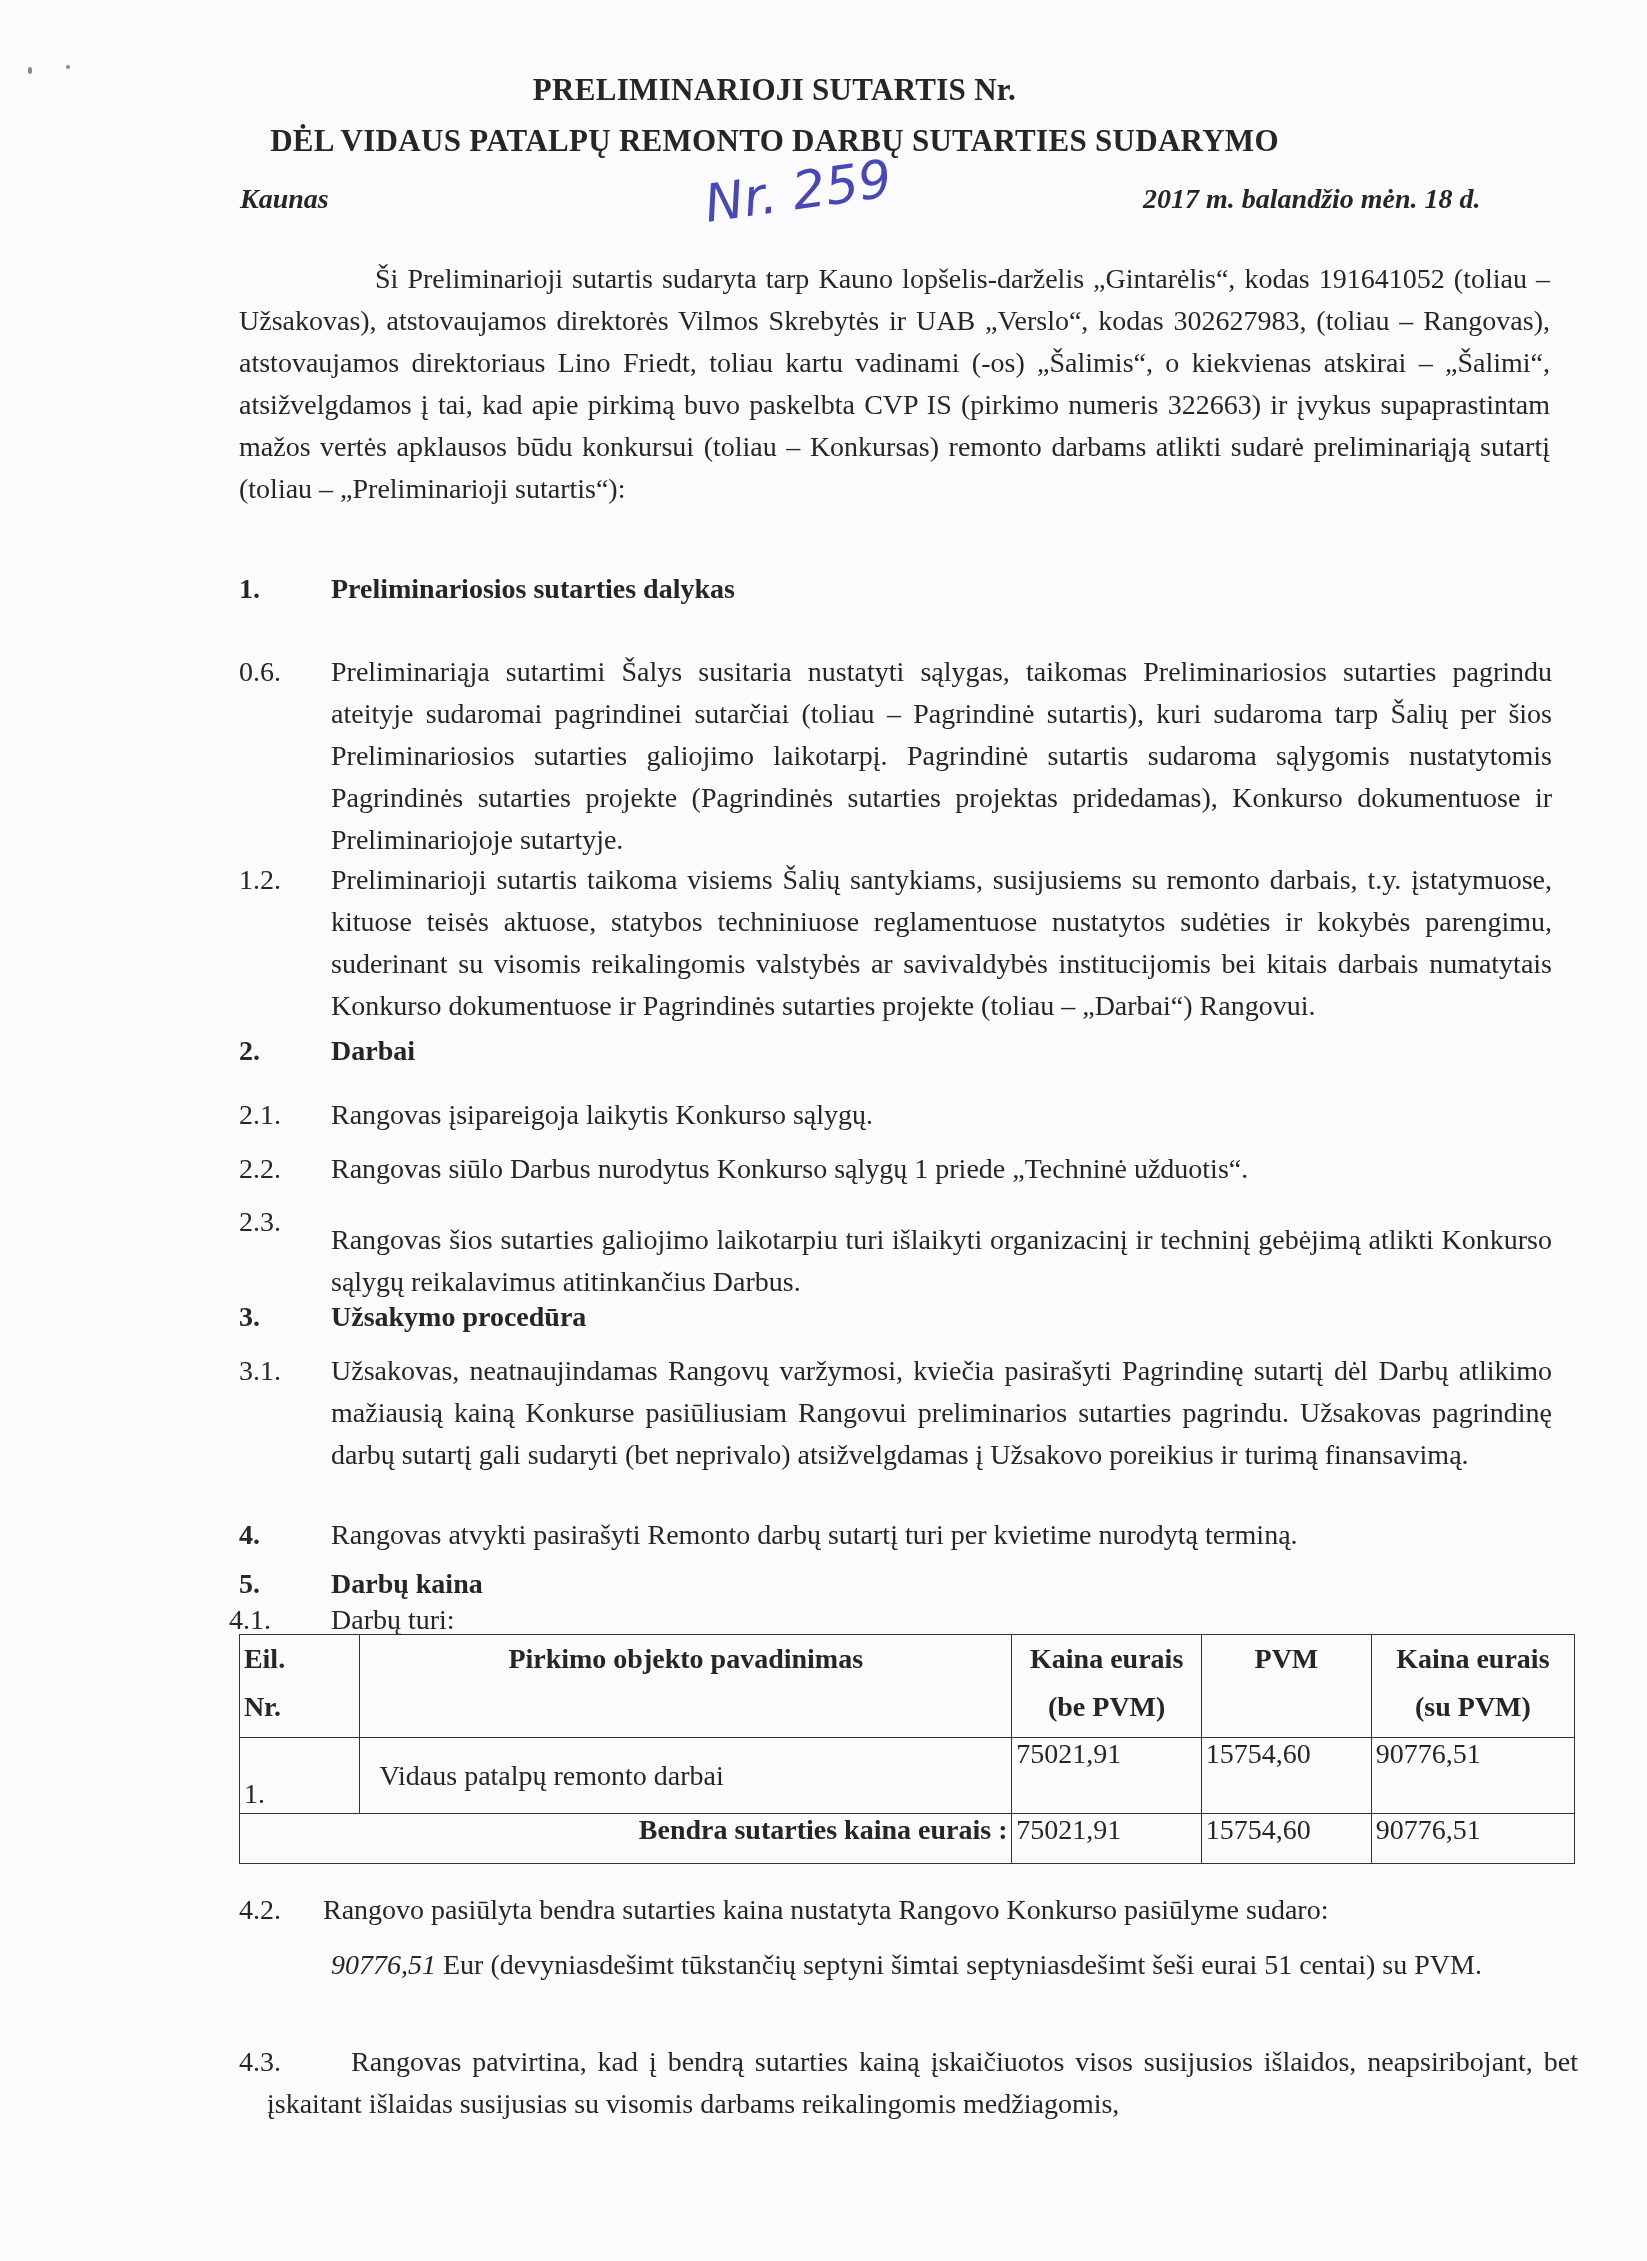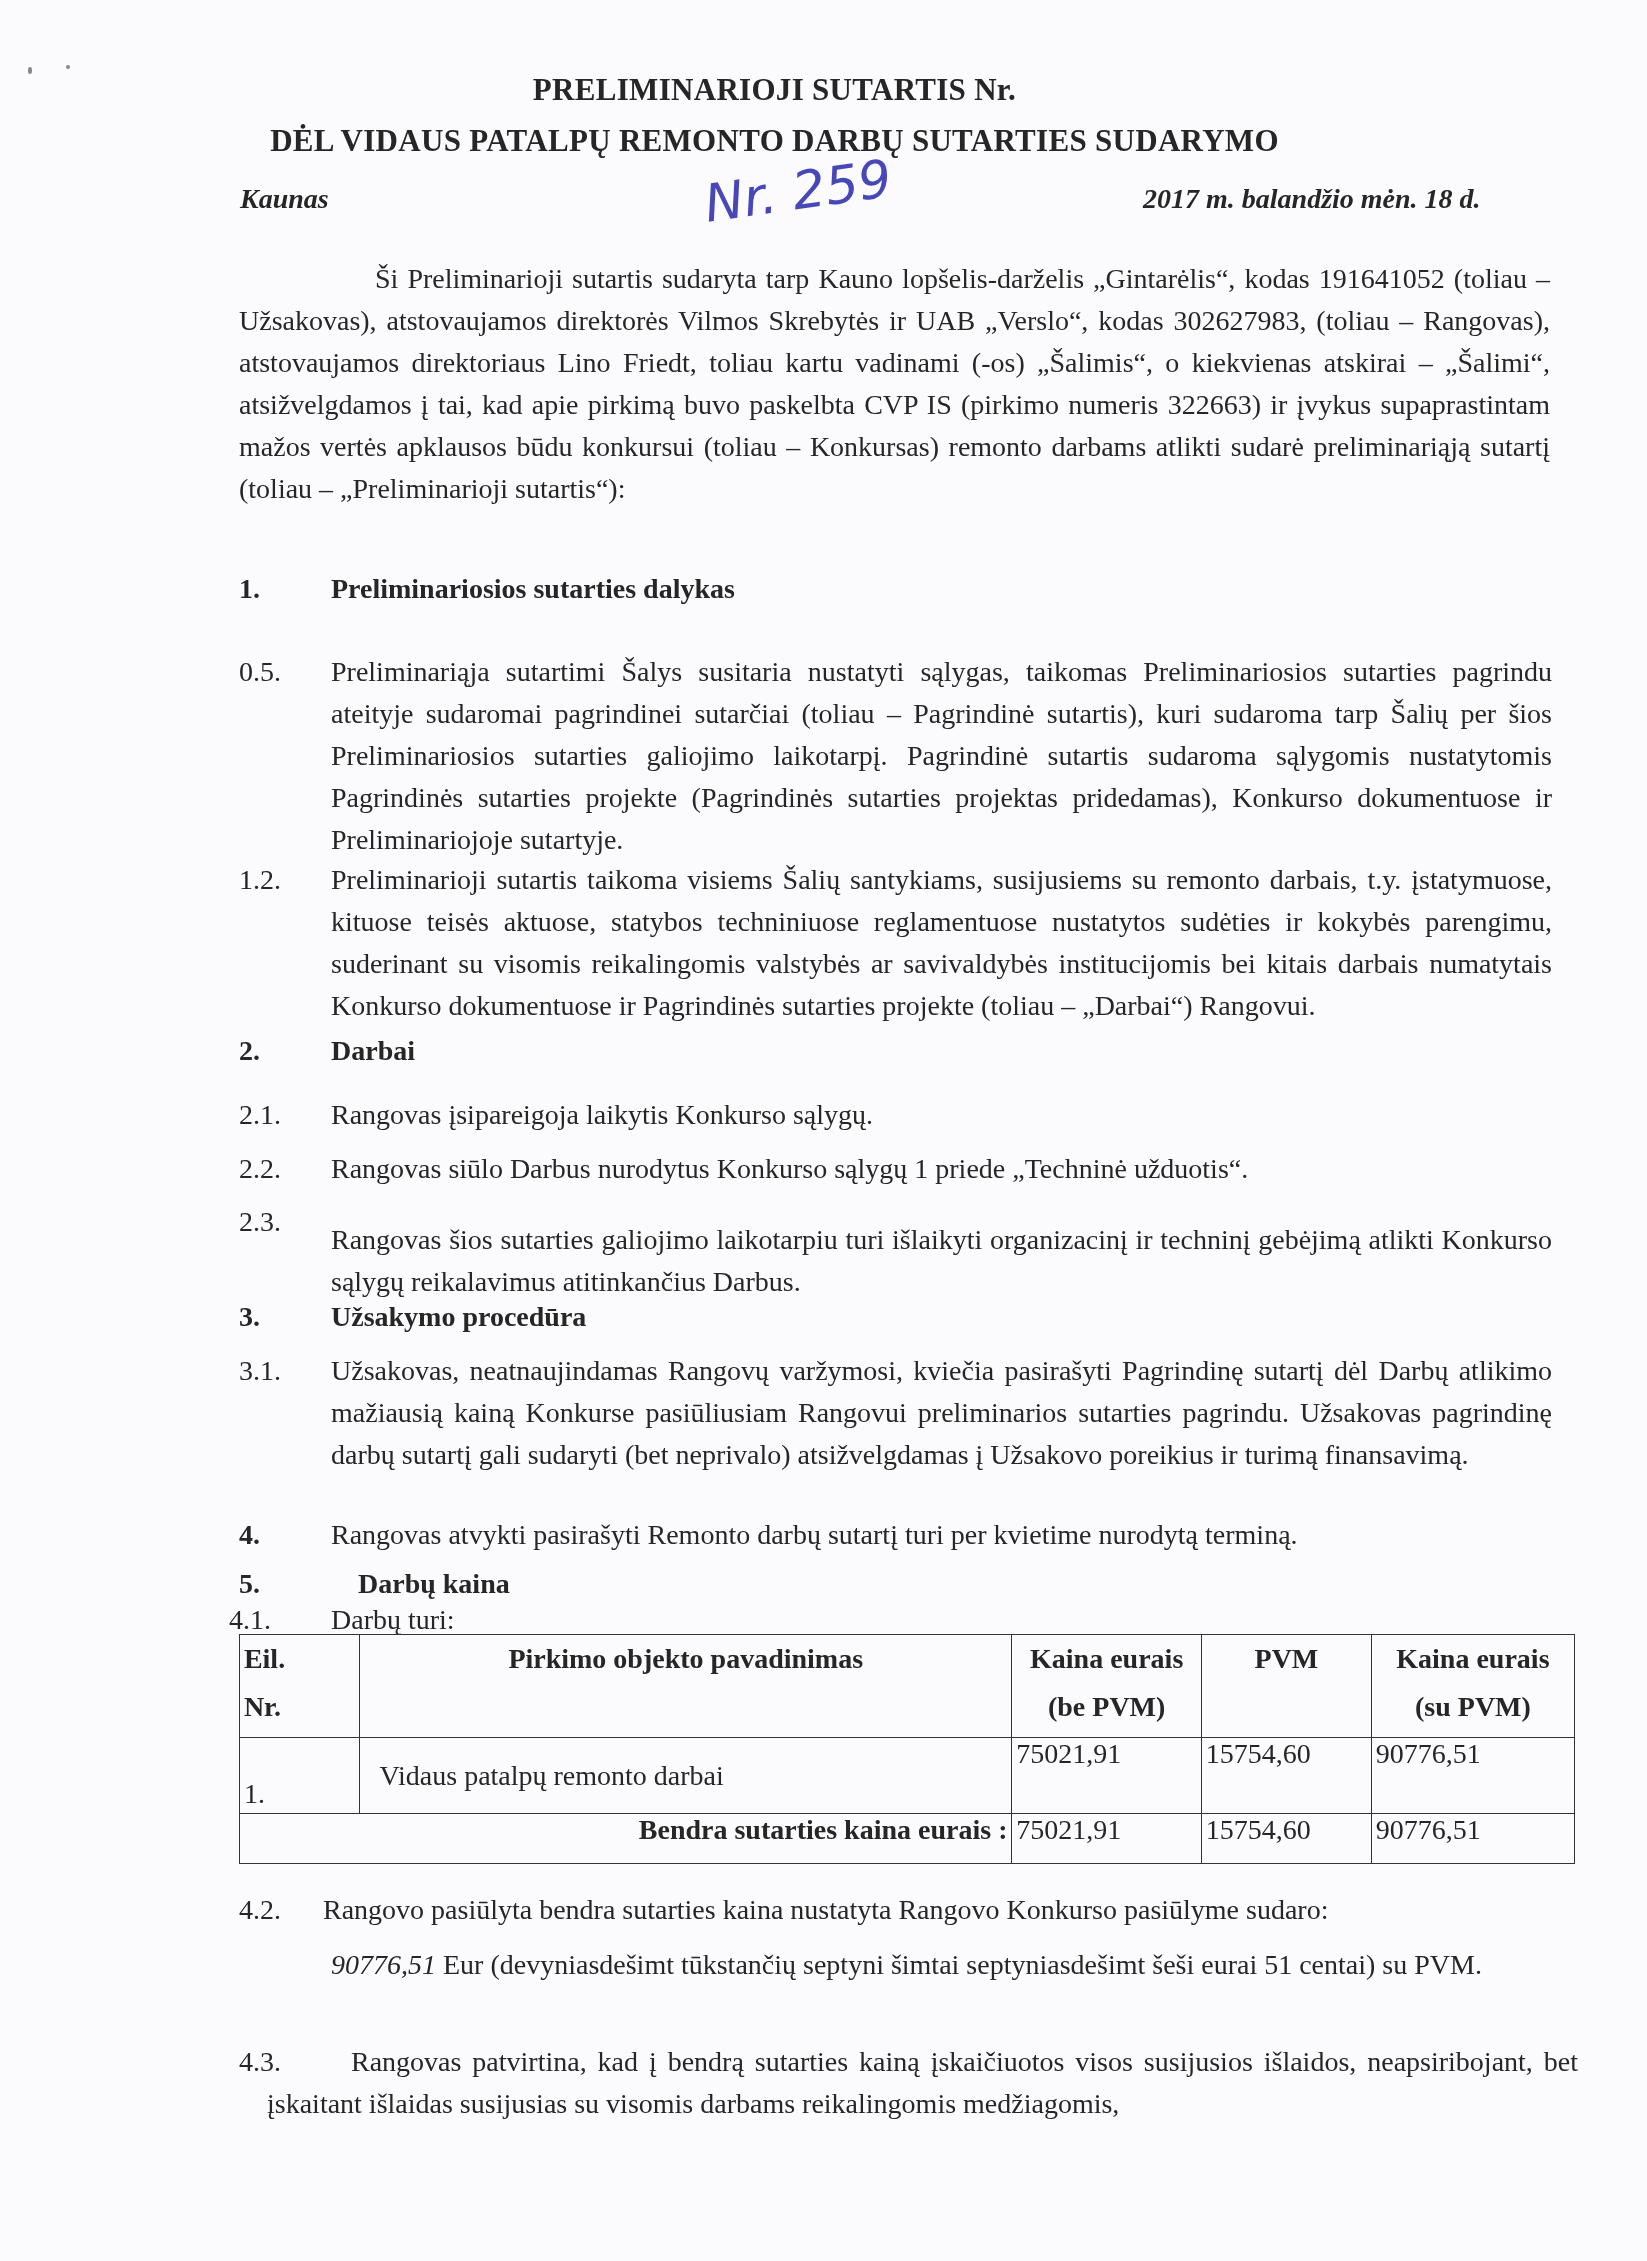--- a/index.html
+++ b/index.html
@@ -34,21 +34,21 @@
 
   <div class="abs meta" style="left:240px;top:183px;">Kaunas</div>
   <div class="abs hand" style="left:704px;top:161px;">Nr. 259</div>
   <div class="abs meta" style="left:1143px;top:183px;">2017 m. balandžio mėn. 18 d.</div>
 
   <div class="abs p indent" style="left:239px;top:258px;width:1311px;">Ši Preliminarioji sutartis sudaryta tarp Kauno lopšelis-darželis „Gintarėlis“, kodas 191641052 (toliau – Užsakovas), atstovaujamos direktorės Vilmos Skrebytės ir UAB „Verslo“, kodas 302627983, (toliau – Rangovas), atstovaujamos direktoriaus Lino Friedt, toliau kartu vadinami (-os) „Šalimis“, o kiekvienas atskirai – „Šalimi“, atsižvelgdamos į tai, kad apie pirkimą buvo paskelbta CVP IS (pirkimo numeris 322663) ir įvykus supaprastintam mažos vertės apklausos būdu konkursui (toliau – Konkursas) remonto darbams atlikti sudarė preliminariąją sutartį (toliau – „Preliminarioji sutartis“):</div>
 
   <div class="num head" style="left:239px;top:568px;">1.</div>
   <div class="abs head" style="left:331px;top:568px;line-height:42px;">Preliminariosios sutarties dalykas</div>
 
-  <div class="num" style="left:239px;top:651px;">0.5.</div>
+  <div class="num" style="left:239px;top:651px;">0.6.</div>
   <div class="abs p" style="left:331px;top:651px;width:1221px;">Preliminariąja sutartimi Šalys susitaria nustatyti sąlygas, taikomas Preliminariosios sutarties pagrindu ateityje sudaromai pagrindinei sutarčiai (toliau – Pagrindinė sutartis), kuri sudaroma tarp Šalių per šios Preliminariosios sutarties galiojimo laikotarpį. Pagrindinė sutartis sudaroma sąlygomis nustatytomis Pagrindinės sutarties projekte (Pagrindinės sutarties projektas pridedamas), Konkurso dokumentuose ir Preliminariojoje sutartyje.</div>
 
   <div class="num" style="left:239px;top:859px;">1.2.</div>
   <div class="abs p" style="left:331px;top:859px;width:1221px;">Preliminarioji sutartis taikoma visiems Šalių santykiams, susijusiems su remonto darbais, t.y. įstatymuose, kituose teisės aktuose, statybos techniniuose reglamentuose nustatytos sudėties ir kokybės parengimu, suderinant su visomis reikalingomis valstybės ar savivaldybės institucijomis bei kitais darbais numatytais Konkurso dokumentuose ir Pagrindinės sutarties projekte (toliau – „Darbai“) Rangovui.</div>
 
   <div class="num head" style="left:239px;top:1030px;">2.</div>
   <div class="abs head" style="left:331px;top:1030px;line-height:42px;">Darbai</div>
 
   <div class="num" style="left:239px;top:1094px;">2.1.</div>
   <div class="abs p" style="left:331px;top:1094px;width:1221px;">Rangovas įsipareigoja laikytis Konkurso sąlygų.</div>
@@ -62,21 +62,21 @@
   <div class="num head" style="left:239px;top:1296px;">3.</div>
   <div class="abs head" style="left:331px;top:1296px;line-height:42px;">Užsakymo procedūra</div>
 
   <div class="num" style="left:239px;top:1350px;">3.1.</div>
   <div class="abs p" style="left:331px;top:1350px;width:1221px;">Užsakovas, neatnaujindamas Rangovų varžymosi, kviečia pasirašyti Pagrindinę sutartį dėl Darbų atlikimo mažiausią kainą Konkurse pasiūliusiam Rangovui preliminarios sutarties pagrindu. Užsakovas pagrindinę darbų sutartį gali sudaryti (bet neprivalo) atsižvelgdamas į Užsakovo poreikius ir turimą finansavimą.</div>
 
   <div class="num head" style="left:239px;top:1514px;">4.</div>
   <div class="abs p" style="left:331px;top:1514px;width:1221px;">Rangovas atvykti pasirašyti Remonto darbų sutartį turi per kvietime nurodytą terminą.</div>
 
   <div class="num head" style="left:239px;top:1563px;">5.</div>
-  <div class="abs head" style="left:331px;top:1563px;line-height:42px;margin-left:27px;">Darbų kaina</div>
+  <div class="abs head" style="left:331px;top:1563px;line-height:42px;">Darbų kaina</div>
   <div class="num" style="left:229px;top:1599px;">4.1.</div>
   <div class="abs p" style="left:331px;top:1599px;">Darbų turi:</div>
 
   <table class="price" style="left:239px;top:1634px;width:1336px;">
     <tbody>
         <tr style="height:103px;">
       <th style="width:107px;text-align:left;">
         <div>Eil.</div>
         <div>Nr.</div>
       </th>

